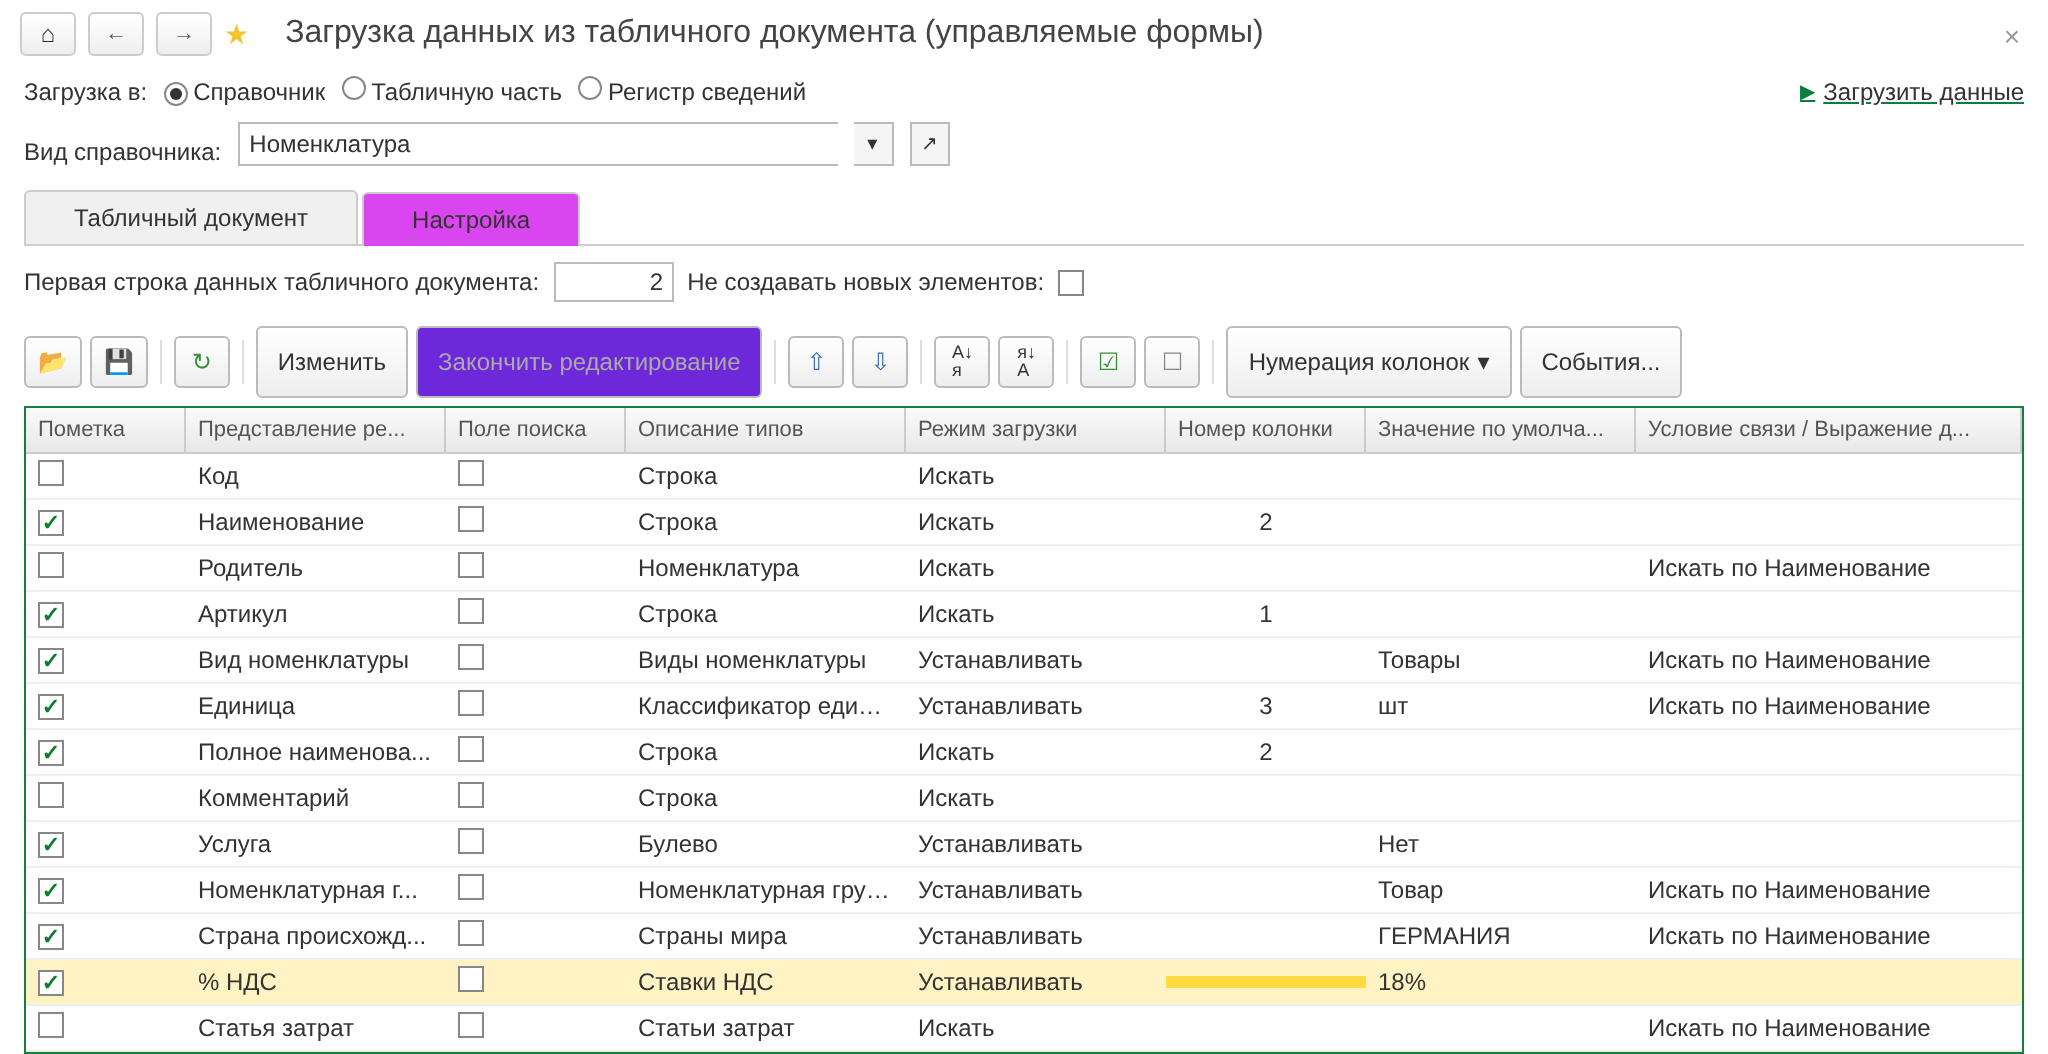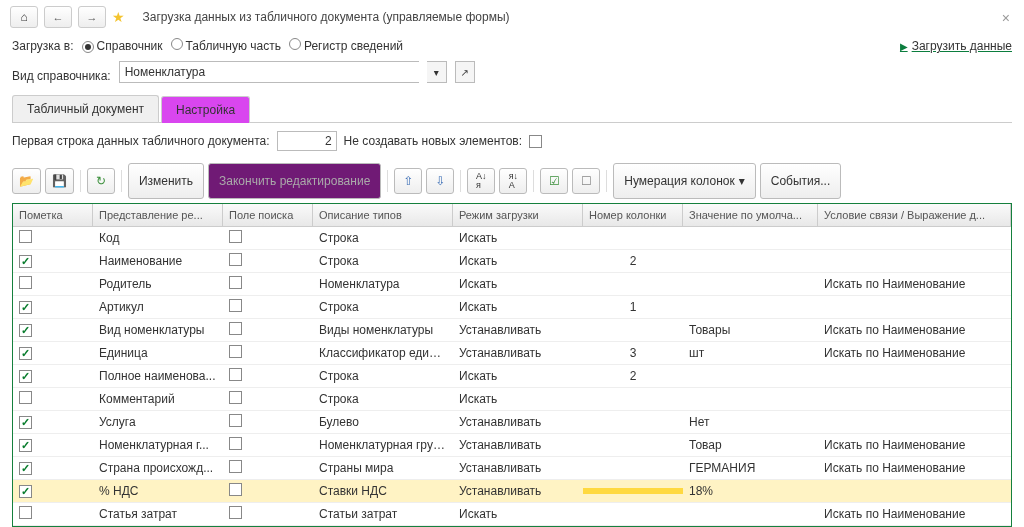--- a/index.html
+++ b/index.html
@@ -1,39 +1,39 @@
 <!DOCTYPE html>
 <html><head>
 <meta charset="utf-8">
 <style>
 *{box-sizing:border-box;margin:0;padding:0;font-family:Arial,sans-serif;font-size:12px;color:#333}
 body{background:#fff;width:1024px;height:527px;overflow:hidden;position:relative}
 .titlebar{display:flex;align-items:center;padding:6px 10px;gap:6px}
 .nav-btn{width:28px;height:22px;border:1px solid #ccc;border-radius:3px;background:linear-gradient(#fff,#eee);display:flex;align-items:center;justify-content:center;cursor:pointer}
 .star{color:#f4c430;font-size:14px}
-.title{font-size:12px;margin-left:12px;color:#444}
+.title{font-size:16px;margin-left:12px;color:#444}
 .close-x{position:absolute;right:14px;top:10px;color:#999;font-size:14px;cursor:pointer}
 .row{display:flex;align-items:flex-end;padding:4px 12px;gap:8px}
 .radio{width:12px;height:12px;border:1px solid #888;border-radius:50%;display:inline-flex;align-items:center;justify-content:center;margin-right:3px}
 .radio.sel::after{content:"";width:6px;height:6px;background:#333;border-radius:50%}
 .load-link{margin-left:auto;color:#0b7d3e;text-decoration:underline;display:flex;align-items:center;gap:4px}
 .play{color:#0b7d3e;font-size:10px}
 .ref-input{flex:1;max-width:300px;height:22px;border:1px solid #bbb;padding:2px 5px;border-right:none}
 .ref-btn{width:20px;height:22px;border:1px solid #bbb;border-left:none;background:#f5f5f5;font-size:10px}
 .tabs{display:flex;margin:8px 12px 0;border-bottom:1px solid #ccc}
-.tab{padding:6px 14px;border:1px solid #ccc;border-bottom:none;background:#f0f0f0;margin-right:2px;border-radius:3px 3px 0 0;cursor:pointer}
+.tab{padding:6px 24px;border:1px solid #ccc;border-bottom:none;background:#f0f0f0;margin-right:2px;border-radius:3px 3px 0 0;cursor:pointer}
 .tab.active{background:#d946ef;position:relative;top:1px}
 .opts{display:flex;align-items:center;padding:8px 12px;gap:7px}
 .num-input{width:60px;height:20px;border:1px solid #bbb;text-align:right;padding:2px 4px}
 .cb{width:13px;height:13px;border:1px solid #888;display:inline-flex;align-items:center;justify-content:center;background:#fff}
 .cb.chk::after{content:"✓";color:#0a7d2e;font-weight:bold;font-size:11px}
 .toolbar{display:flex;align-items:center;padding:4px 12px;gap:4px}
 .tbtn{height:26px;min-width:28px;border:1px solid #bbb;border-radius:3px;background:linear-gradient(#fff,#eee);display:flex;align-items:center;justify-content:center;cursor:pointer;padding:0 6px}
 .tbtn.txt{padding:17px 10px}
-.tbtn.dis{color:#aaa;background:#701a75}
+.tbtn.dis{color:#aaa;background:#6d28d9}
 .sep{width:1px;height:22px;background:#ddd;margin:0 2px}
 .grid{margin:0 12px;border:1px solid #15803d}
 .ghead{display:flex;background:linear-gradient(#fafafa,#e8e8e8);border-bottom:1px solid #ccc}
 .gh{padding:5px 6px;border-right:1px solid #ccc;font-size:11px;color:#555;overflow:hidden;white-space:nowrap;text-overflow:ellipsis}
 .gbody{max-height:310px;overflow-y:auto}
 .gr{display:flex;border-bottom:1px solid #eee;height:23px;align-items:center}
 .gr.sel{background:#fff3c4}
 .gc{padding:3px 6px;overflow:hidden;white-space:nowrap;text-overflow:ellipsis}
 .gc.num{text-align:center}
 .gc.hl{background:#ffd940}

